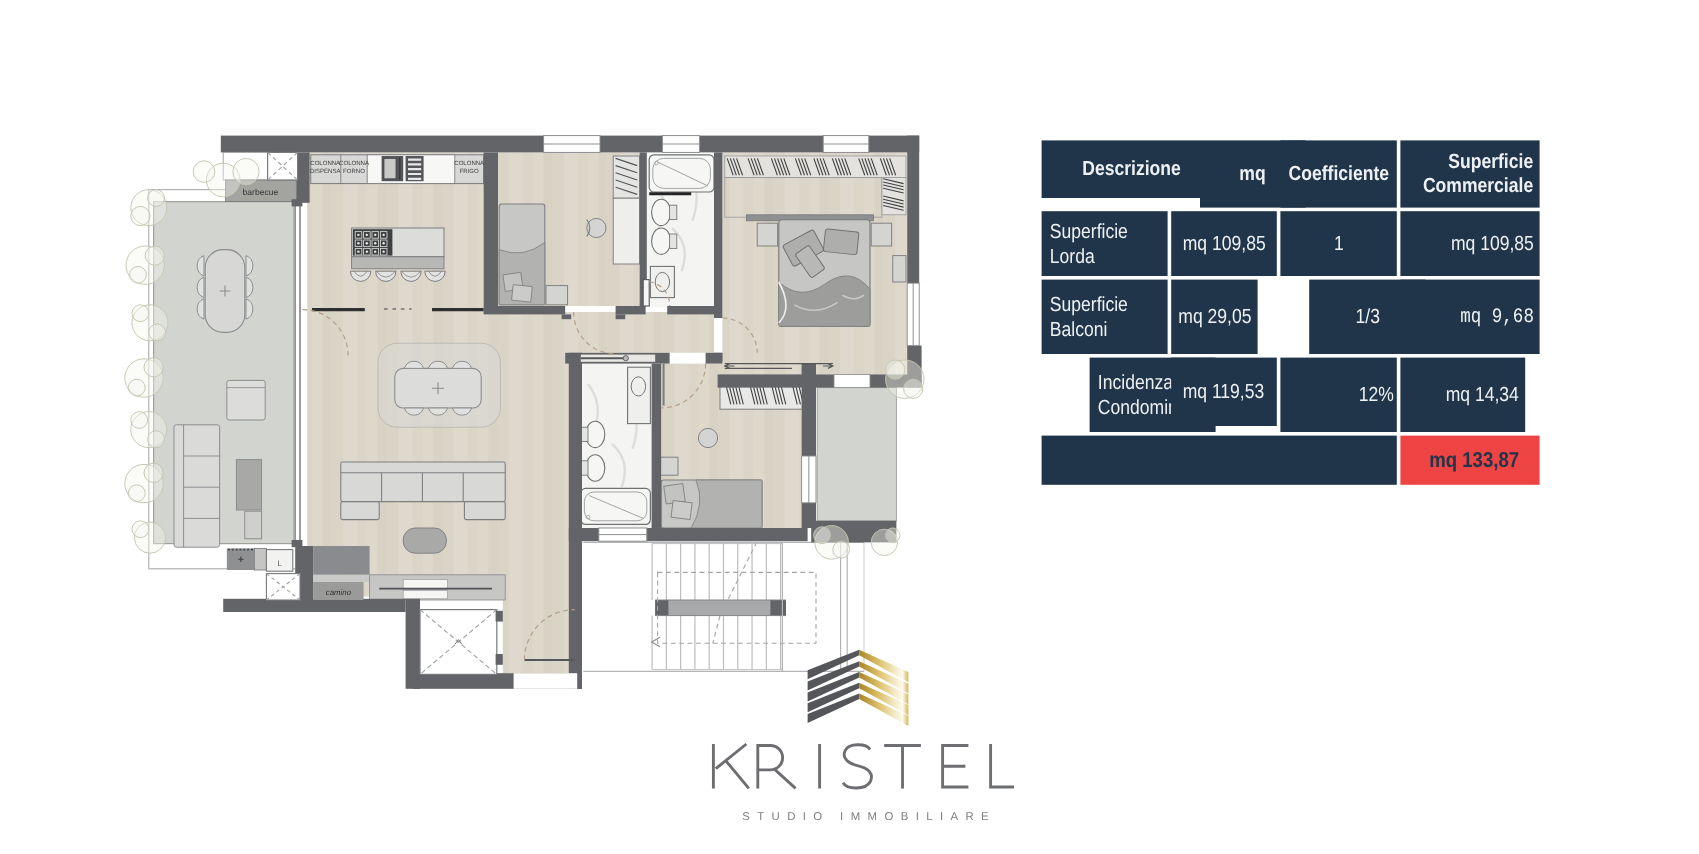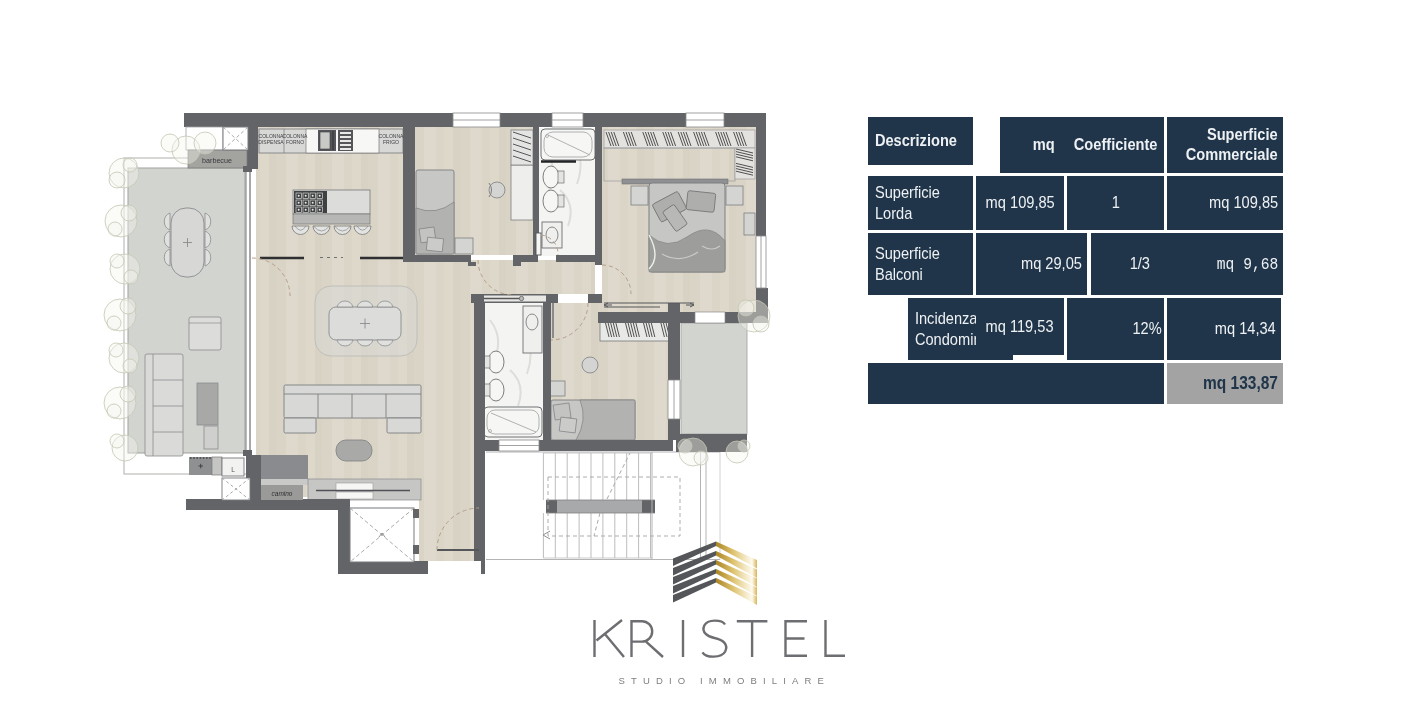--- a/index.html
+++ b/index.html
@@ -562,21 +562,21 @@
     <path d="M785.5 620 V657 M785.5 621.2 H807 M785.5 638.5 H804.5 M785.5 655.8 H807"></path>
     <path d="M825.5 620 V657 M825.5 655.8 H845"></path>
   </g>
 
   <text x="618.5" y="683.5" font-size="9.5" fill="#7d7e81" letter-spacing="6.15" font-family="Liberation Sans">STUDIO IMMOBILIARE</text>
 </g>
 </svg>
 
 <div class="tbl" style="left:868px;top:117px;width:415px;height:287px;background:#fff;"></div>
 
-<div class="cell hdr" style="left:868px;top:117px;width:105px;height:48px;">
+<div class="cell hdr" style="left:868px;top:117px;width:105px;height:48px;padding-left:27px;">
     <span class="cnd" style="transform-origin:0 50%;padding-left:8px;font-size:17px;">Descrizione</span>
   </div>
 
 <div class="cell hdr" style="left:976px;top:117px;width:88px;height:56px;justify-content:center;margin-left:24px;">
     <span class="cnd" style="font-size:17px;">mq</span>
   </div>
 
 <div class="cell hdr" style="left:1067px;top:117px;width:97px;height:56px;justify-content:center;">
     <span class="cnd" style="font-size:17px;">Coefficiente</span>
   </div>
@@ -594,40 +594,40 @@
 <div class="cell" style="left:1067px;top:176px;width:97px;height:54px;justify-content:center;">
     <span class="cnd" style="font-size:17px;">1</span>
   </div>
 <div class="cell" style="left:1167px;top:176px;width:116px;height:54px;justify-content:flex-end;">
     <span class="cnd" style="transform-origin:100% 50%;padding-right:6px;font-size:17px;">mq 109,85</span>
   </div>
 
 <div class="cell" style="left:868px;top:233px;width:105px;height:62px;">
     <span class="cnd" style="transform-origin:0 50%;padding-left:8px;font-size:17px;line-height:1.25;">Superficie<br>Balconi</span>
   </div>
-<div class="cell" style="left:976px;top:233px;width:111px;height:62px;justify-content:flex-end;">
+<div class="cell" style="left:976px;top:233px;width:72px;height:62px;justify-content:center;">
     <span class="cnd" style="font-size:17px;">mq 29,05</span>
   </div>
 <div class="cell" style="left:1067px;top:233px;width:97px;height:62px;justify-content:center;margin-left:24px;">
     <span class="cnd" style="font-size:17px;">1/3</span>
   </div>
 <div class="cell" style="left:1167px;top:233px;width:116px;height:62px;justify-content:flex-end;font-family:Liberation Mono, monospace;">
     <span class="cnd" style="transform-origin:100% 50%;padding-right:6px;font-size:17px;">mq 9,68</span>
   </div>
 
 <div class="cell" style="left:868px;top:298px;width:105px;height:62px;margin-left:40px;">
     <span class="cnd" style="transform-origin:0 50%;padding-left:8px;font-size:17px;line-height:1.25;">Incidenza<br>Condominiale</span>
   </div>
 <div class="cell" style="left:976px;top:298px;width:88px;height:57px;justify-content:center;">
     <span class="cnd" style="font-size:17px;">mq 119,53</span>
   </div>
 <div class="cell" style="left:1067px;top:298px;width:97px;height:62px;justify-content:flex-end;">
     <span class="cnd" style="font-size:17px;">12%</span>
   </div>
-<div class="cell" style="left:1167px;top:298px;width:114px;height:62px;justify-content:flex-end;">
+<div class="cell" style="left:1167px;top:298px;width:104px;height:62px;justify-content:flex-end;">
     <span class="cnd" style="transform-origin:100% 50%;padding-right:6px;font-size:17px;">mq 14,34</span>
   </div>
 
 <div class="cell" style="left:868px;top:363px;width:296px;height:41px;"></div>
 
-<div class="cell" style="left:1167px;top:363px;width:116px;height:41px;justify-content:flex-end;background:#a3a3a3;color:#20354a;font-weight:bold;">
+<div class="cell" style="left:1167px;top:363px;width:116px;height:41px;justify-content:center;background:#ef4444;color:#20354a;font-weight:bold;">
     <span class="cnd" style="transform-origin:100% 50%;padding-right:6px;font-size:18px;">mq 133,87</span>
   </div>
 
 </body></html>

